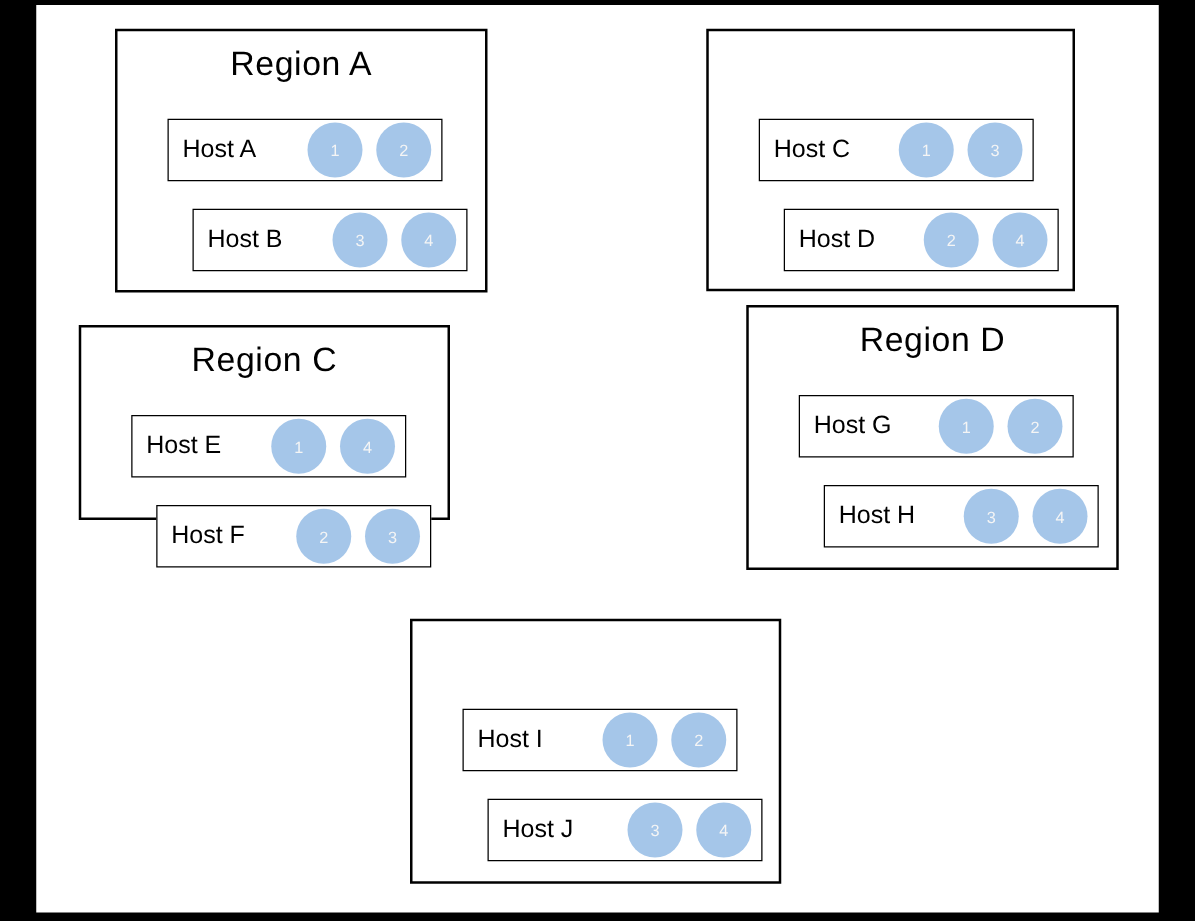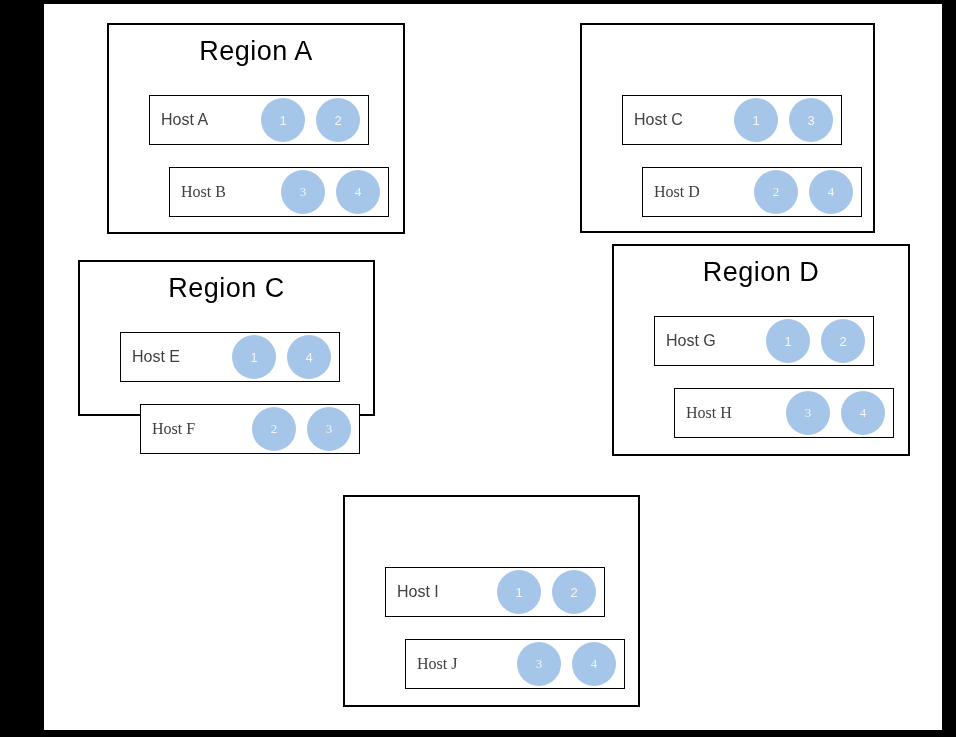--- a/index.html
+++ b/index.html
@@ -19,21 +19,20 @@
   .frame {
     position: relative;
     width: 956px; height: 737px;
     background: var(--bg);
   }
   .canvas {
     position: absolute;
     left: 29px; top: 4px;
     width: 898px; height: 726px;
     background: var(--canvas);
-    margin-left: 15px;
   }
   .region {
     position: absolute;
     border: 2px solid var(--border);
     background: var(--canvas);
   }
   .region-a { left: 63px;  top: 19px;  width: 298px; height: 211px; }
   .region-b { left: 536px; top: 19px;  width: 295px; height: 210px; }
   .region-c { left: 34px;  top: 256px; width: 297px; height: 156px; }
   .region-d { left: 568px; top: 240px; width: 298px; height: 212px; }
@@ -47,27 +46,27 @@
     color: #000000;
     letter-spacing: 0.5px;
   }
   .host {
     position: absolute;
     width: 220px; height: 50px;
     border: 1.5px solid var(--border);
     background: var(--canvas);
   }
   .host-1 { left: 40px; top: 70px; }
-  .host-2 { left: 60px; top: 142px; font-family: Liberation Serif, serif; }
+  .host-2 { left: 60px; top: 142px; }
   .host-label {
     position: absolute;
     left: 11px; top: 50%;
     transform: translateY(-50%);
-    font-size: 16px;
-    color: #404040;
+    font-size: 20px;
+    color: #000000;
     white-space: nowrap;
   }
   .circle {
     position: absolute;
     top: 2px;
     width: 44px; height: 44px;
     border-radius: 50%;
     background: var(--circle-fill);
     color: var(--circle-text);
     display: flex;

